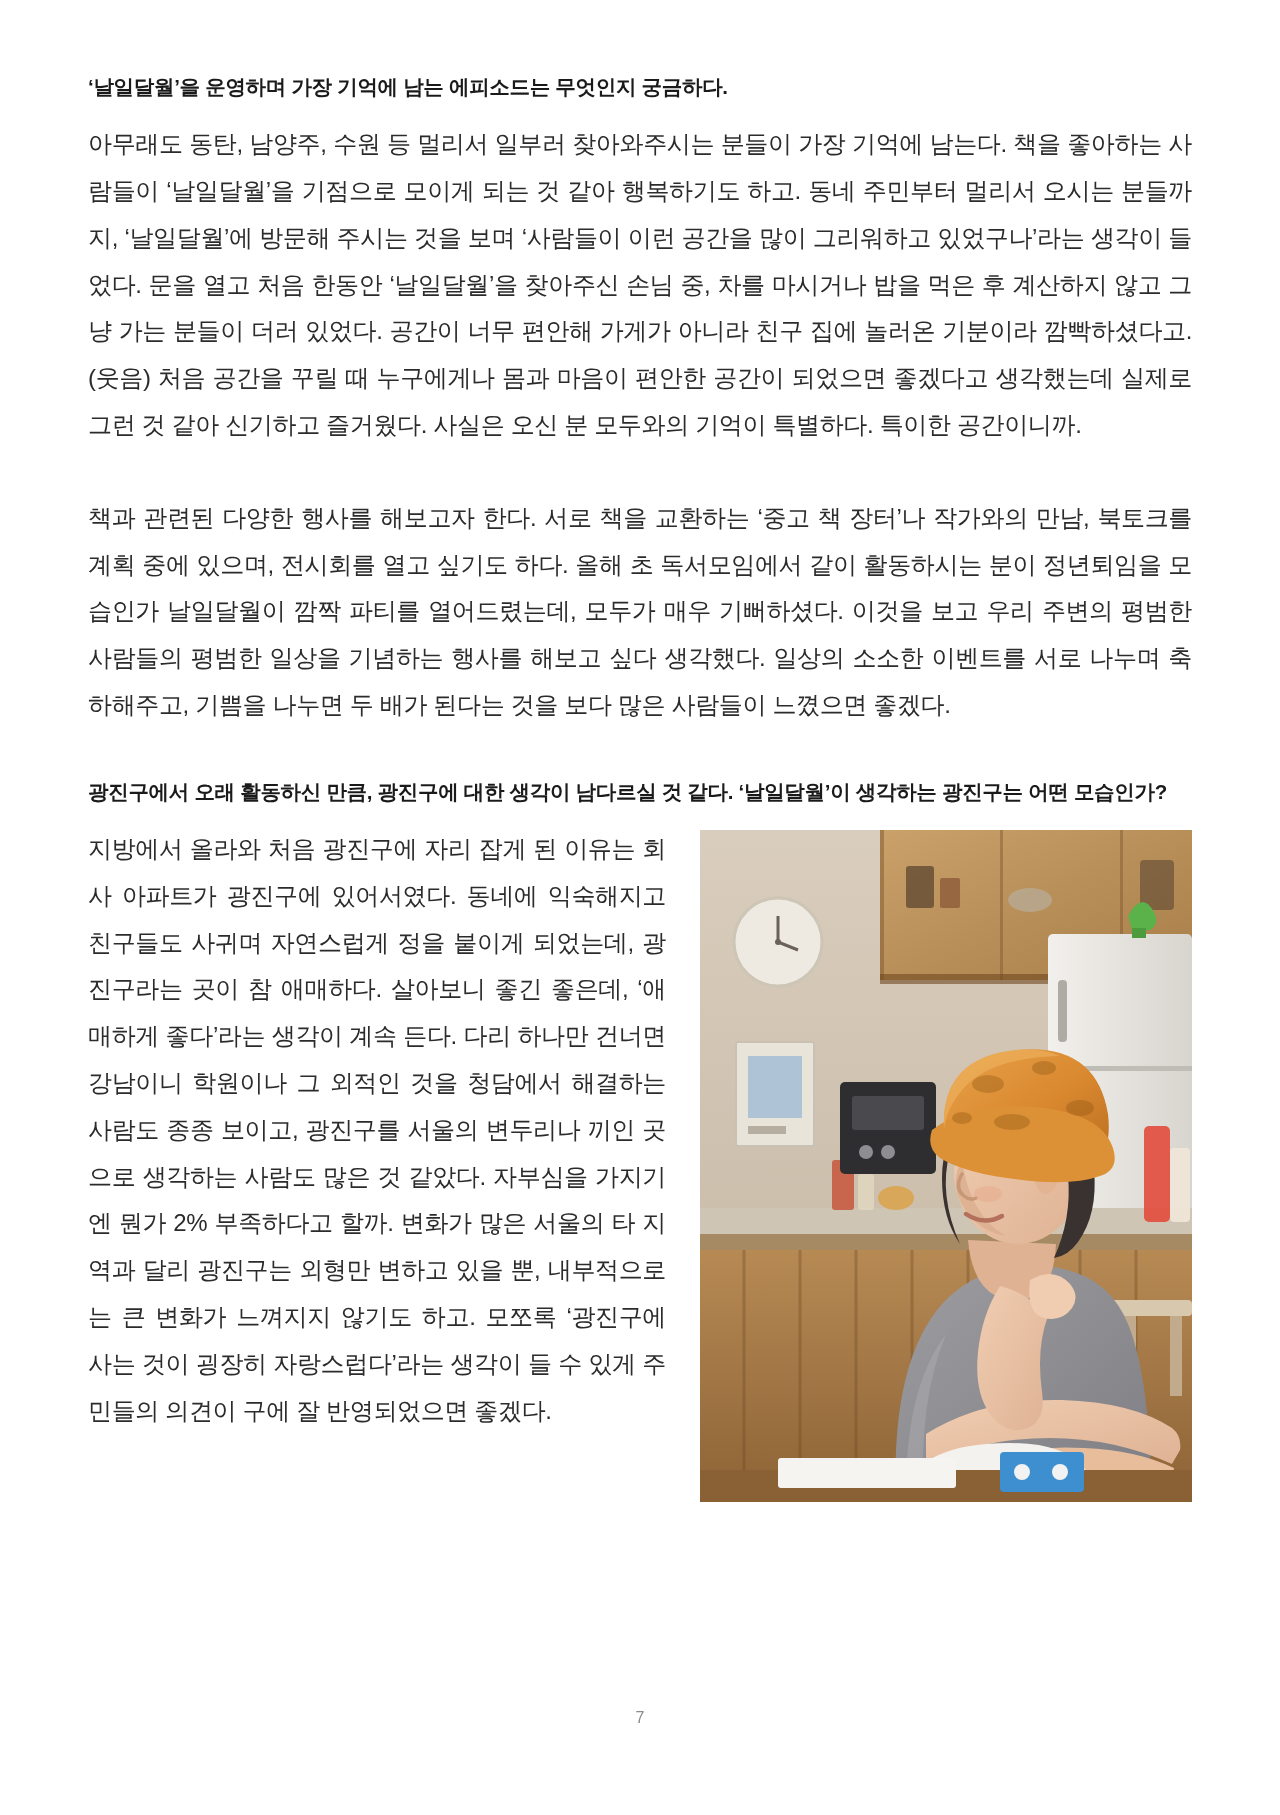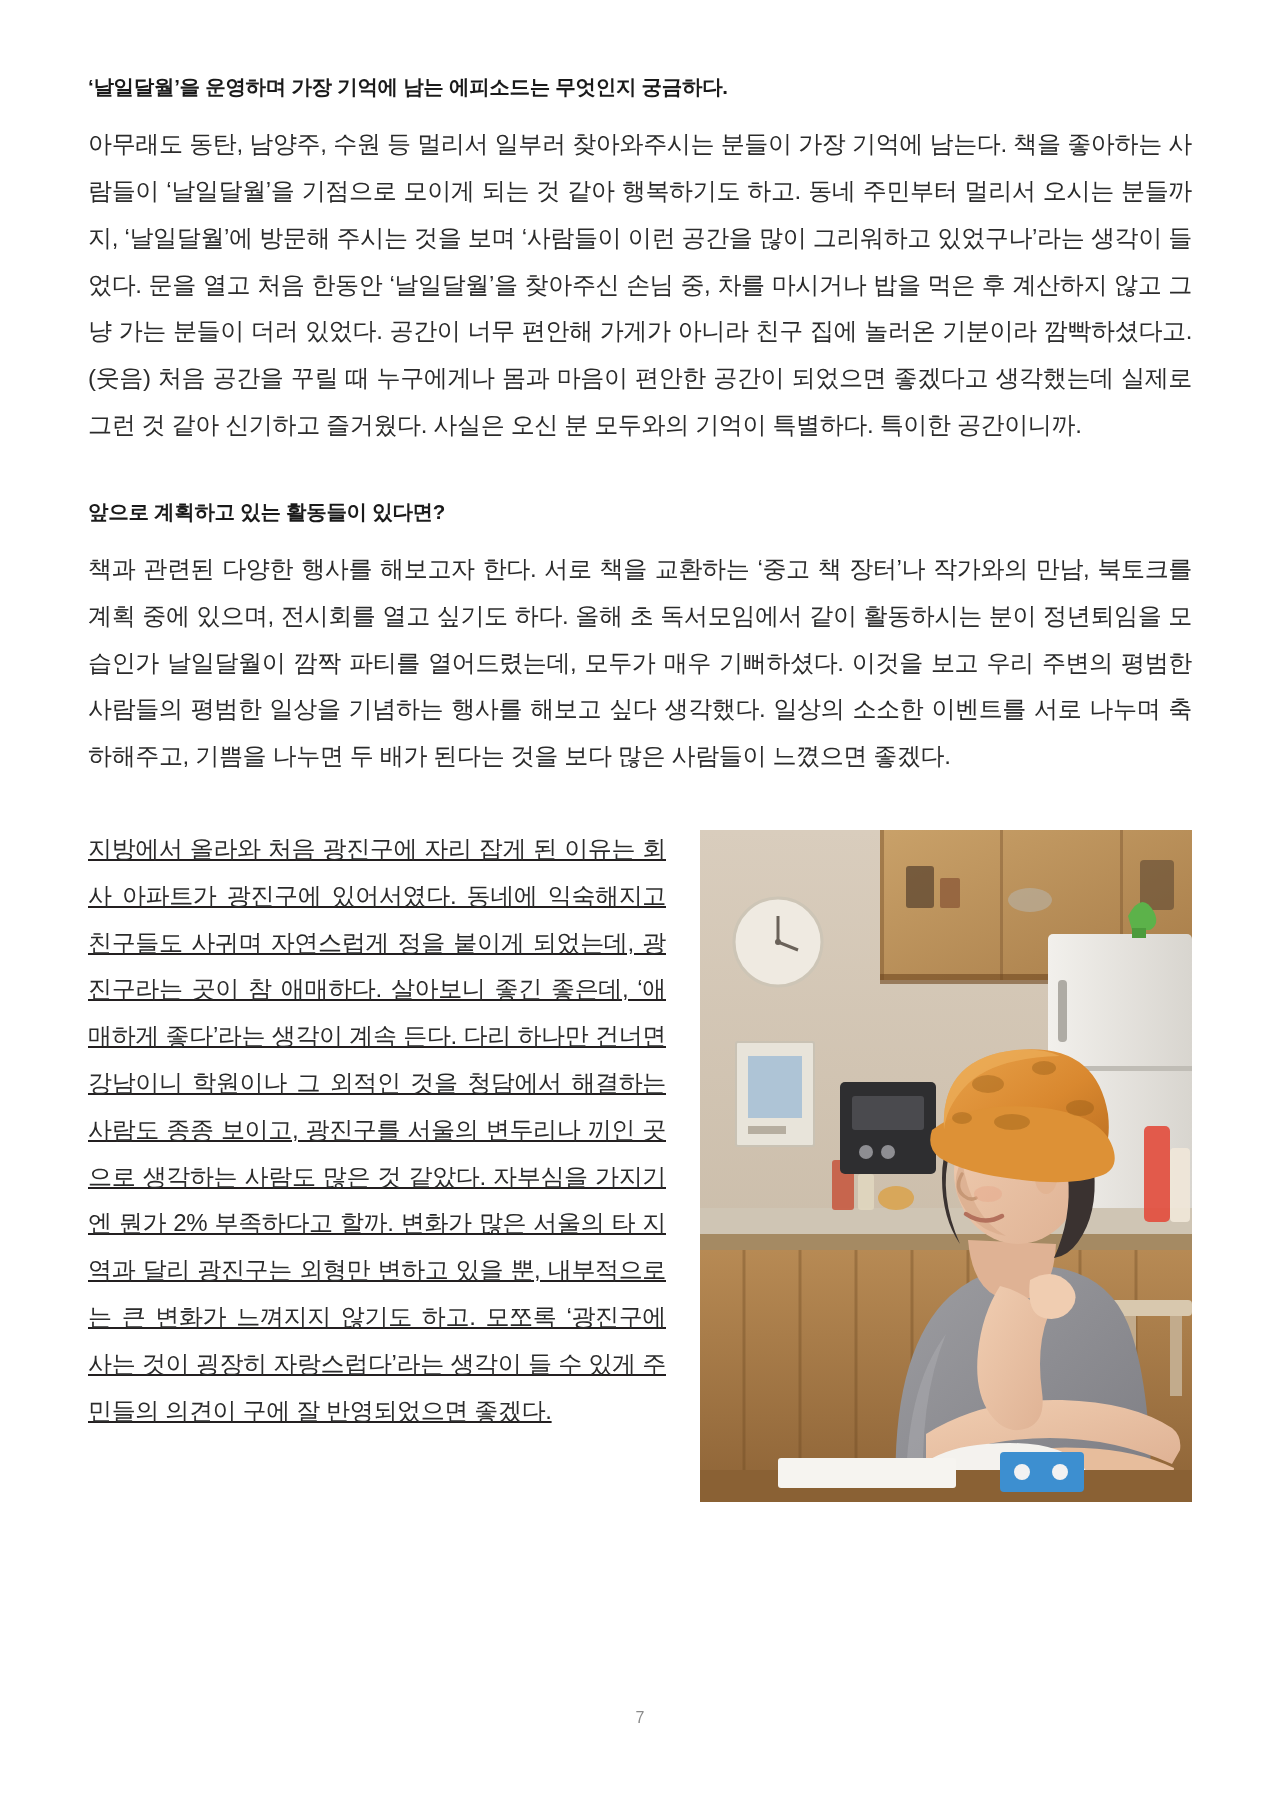--- a/index.html
+++ b/index.html
@@ -68,21 +68,20 @@
     overflow: hidden;
     background: #6d5a49;
   }
   .photo svg {
     display: block;
     width: 100%;
     height: 100%;
   }
   .narrow-text {
     overflow: hidden;
-    text-decoration: underline;
   }
   .narrow-text p.body {
     text-align: justify;
   }
 
   .page-number {
     position: absolute;
     left: 0;
     right: 0;
     bottom: 88px;
@@ -98,25 +97,25 @@
 <div class="page">
 
   <div class="content">
 
     <div class="block">
       <h2 class="q">‘날일달월’을 운영하며 가장 기억에 남는 에피소드는 무엇인지 궁금하다.</h2>
       <p class="body">아무래도 동탄, 남양주, 수원 등 멀리서 일부러 찾아와주시는 분들이 가장 기억에 남는다. 책을 좋아하는 사람들이 ‘날일달월’을 기점으로 모이게 되는 것 같아 행복하기도 하고. 동네 주민부터 멀리서 오시는 분들까지, ‘날일달월’에 방문해 주시는 것을 보며 ‘사람들이 이런 공간을 많이 그리워하고 있었구나’라는 생각이 들었다. 문을 열고 처음 한동안 ‘날일달월’을 찾아주신 손님 중, 차를 마시거나 밥을 먹은 후 계산하지 않고 그냥 가는 분들이 더러 있었다. 공간이 너무 편안해 가게가 아니라 친구 집에 놀러온 기분이라 깜빡하셨다고. (웃음) 처음 공간을 꾸릴 때 누구에게나 몸과 마음이 편안한 공간이 되었으면 좋겠다고 생각했는데 실제로 그런 것 같아 신기하고 즐거웠다. 사실은 오신 분 모두와의 기억이 특별하다. 특이한 공간이니까.</p>
     </div>
 
     <div class="block">
-      <h2 class="q">앞으로 계획하고 있는 활동들이 있다면?</h2>
       <p class="body">책과 관련된 다양한 행사를 해보고자 한다. 서로 책을 교환하는 ‘중고 책 장터’나 작가와의 만남, 북토크를 계획 중에 있으며, 전시회를 열고 싶기도 하다. 올해 초 독서모임에서 같이 활동하시는 분이 정년퇴임을 모습인가 날일달월이 깜짝 파티를 열어드렸는데, 모두가 매우 기뻐하셨다. 이것을 보고 우리 주변의 평범한 사람들의 평범한 일상을 기념하는 행사를 해보고 싶다 생각했다. 일상의 소소한 이벤트를 서로 나누며 축하해주고, 기쁨을 나누면 두 배가 된다는 것을 보다 많은 사람들이 느꼈으면 좋겠다.</p>
     </div>
 
     <div class="block with-photo">
+      <h2 class="q">광진구에서 오래 활동하신 만큼, 광진구에 대한 생각이 남다르실 것 같다. ‘날일달월’이 생각하는 광진구는 어떤 모습인가?</h2>
 
       <div class="photo-wrap">
         <div class="photo">
           <svg viewBox="0 0 492 672" preserveAspectRatio="xMidYMid slice">
             <defs>
               <linearGradient id="wallg" x1="0" y1="0" x2="0" y2="1">
                 <stop offset="0" stop-color="#d9cdbd"></stop>
                 <stop offset="1" stop-color="#c3b49f"></stop>
               </linearGradient>
               <linearGradient id="woodg" x1="0" y1="0" x2="1" y2="1">

